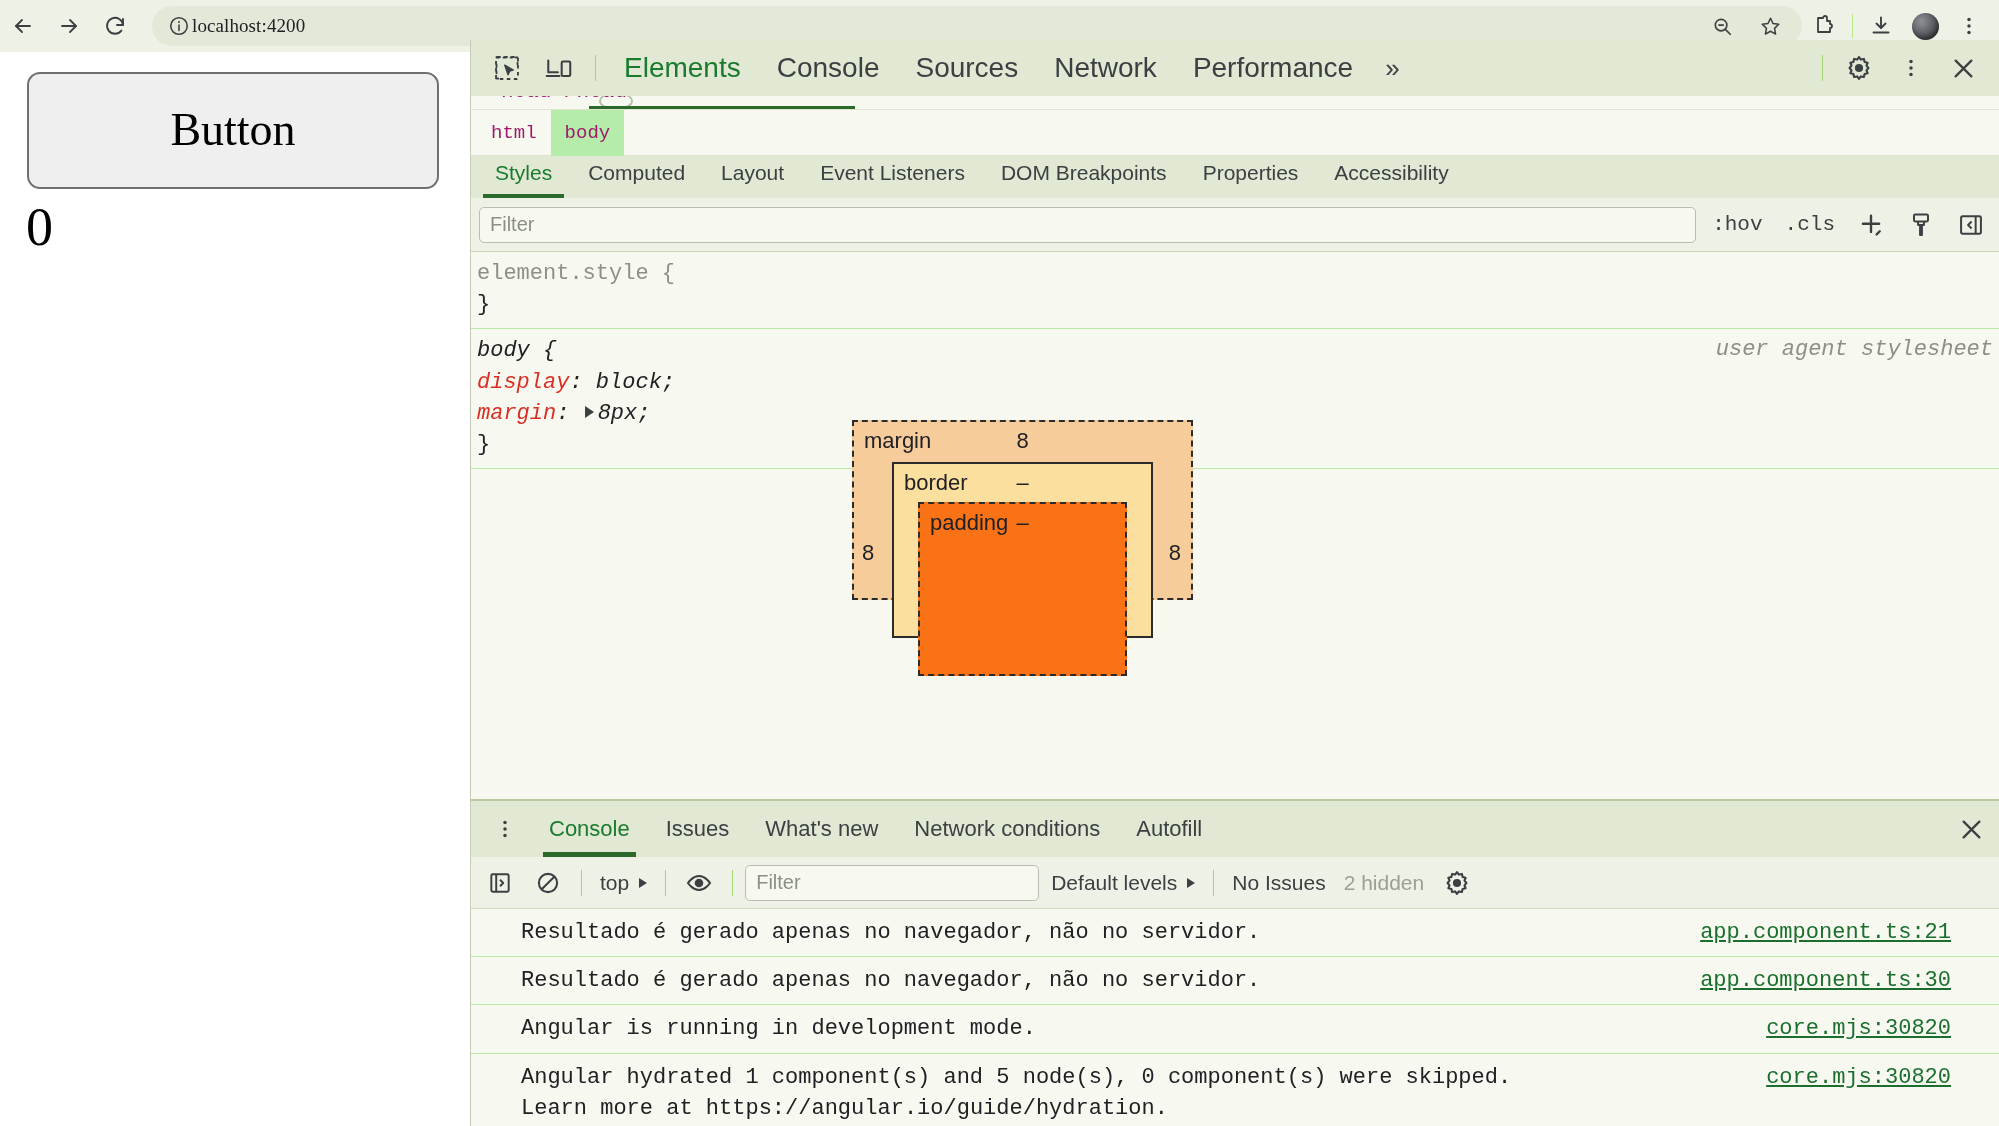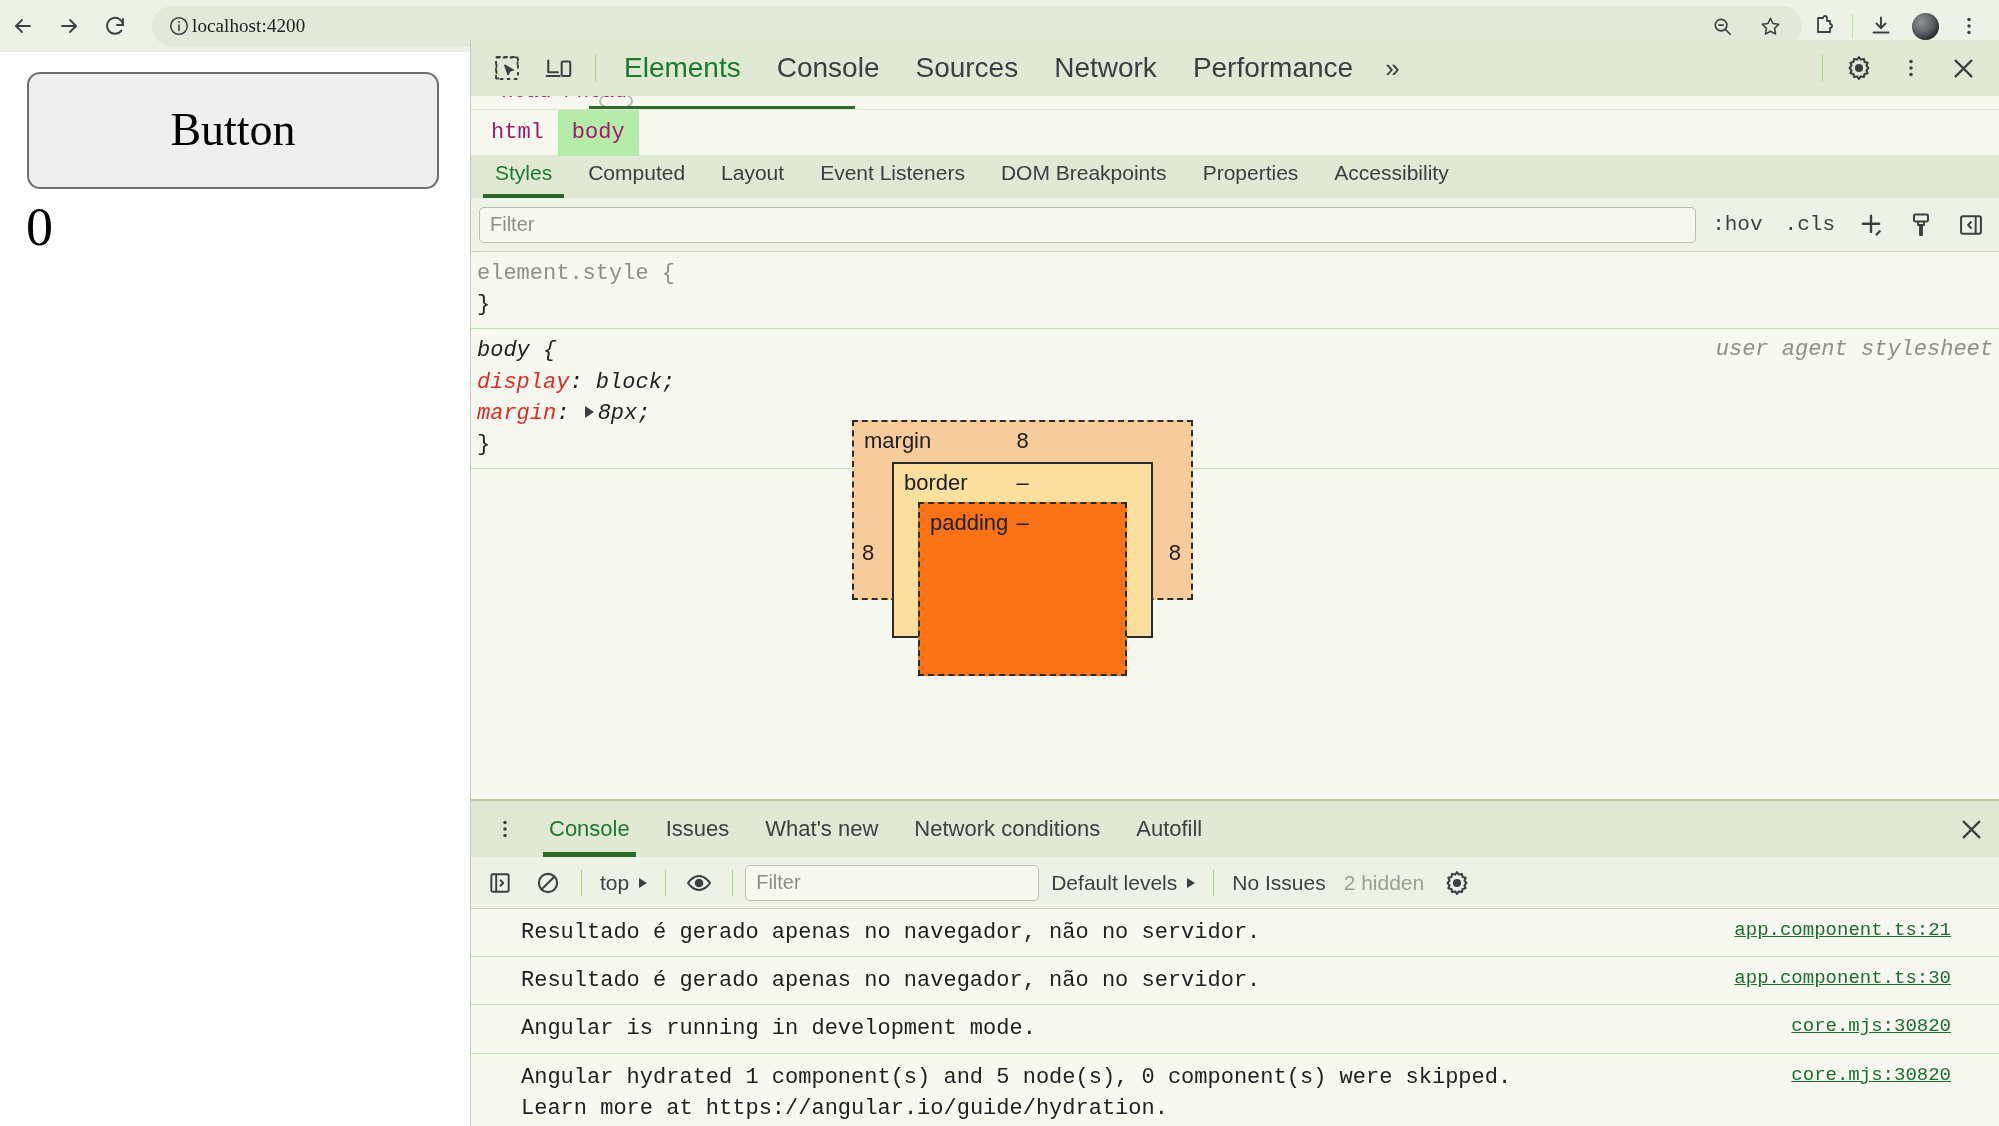--- a/index.html
+++ b/index.html
@@ -95,21 +95,21 @@
     border:2px solid #b6bda8; border-radius:50%;
   }
 
   
   .breadcrumb{
     height:46px; background:#f7f9f0; display:flex; align-items:center; flex:none;
     border-bottom:1px solid #dfe6cf; padding-left:6px;
   }
   .crumb{
     height:46px; padding:0 14px; display:flex;align-items:center;
-    font-family:"Liberation Mono", monospace; font-size:22px; color:#a0196b;
+    font-family:"Liberation Mono", monospace; font-size:19px; color:#a0196b;
   }
   .crumb.active{ background:#b5ecaa; }
 
   
   .side-tabs{
     height:42px; background:#e1e8d4; display:flex; align-items:flex-end; flex:none;
     padding-left:6px;
   }
   .side-tab{
     height:50px; padding:0 18px; display:flex;align-items:center;
@@ -212,21 +212,21 @@
     width:294px; height:36px; background:#f7f9f0; border:1px solid #b8bfae; border-radius:5px;
     display:flex;align-items:center;padding:0 10px; font-size:20px; color:#8a9086;
   }
   .ct-dim{ color:#9aa094; }
   .console-msgs{ flex:1; background:#f7f9f0; overflow:hidden; }
   .msg{
     border-bottom:1px solid #b9e8a6; padding:8px 10px 8px 50px; position:relative;
     font-family:"Liberation Mono", monospace; font-size:22px; color:#202124; line-height:1.42;
   }
   .msg .src{
-    position:absolute; right:48px; top:8px; color:#1a6e2e; text-decoration:underline; font-size:19px;
+    position:absolute; right:48px; top:8px; color:#1a6e2e; text-decoration:underline; font-size:22px;
     white-space:nowrap;
   }
   .caret{ display:inline-block; width:0;height:0; border-left:8px solid #3c4043;
           border-top:5px solid transparent;border-bottom:5px solid transparent; margin-left:4px; }
 </style>
 </head>
 <body>
 
 <div class="app">
 

